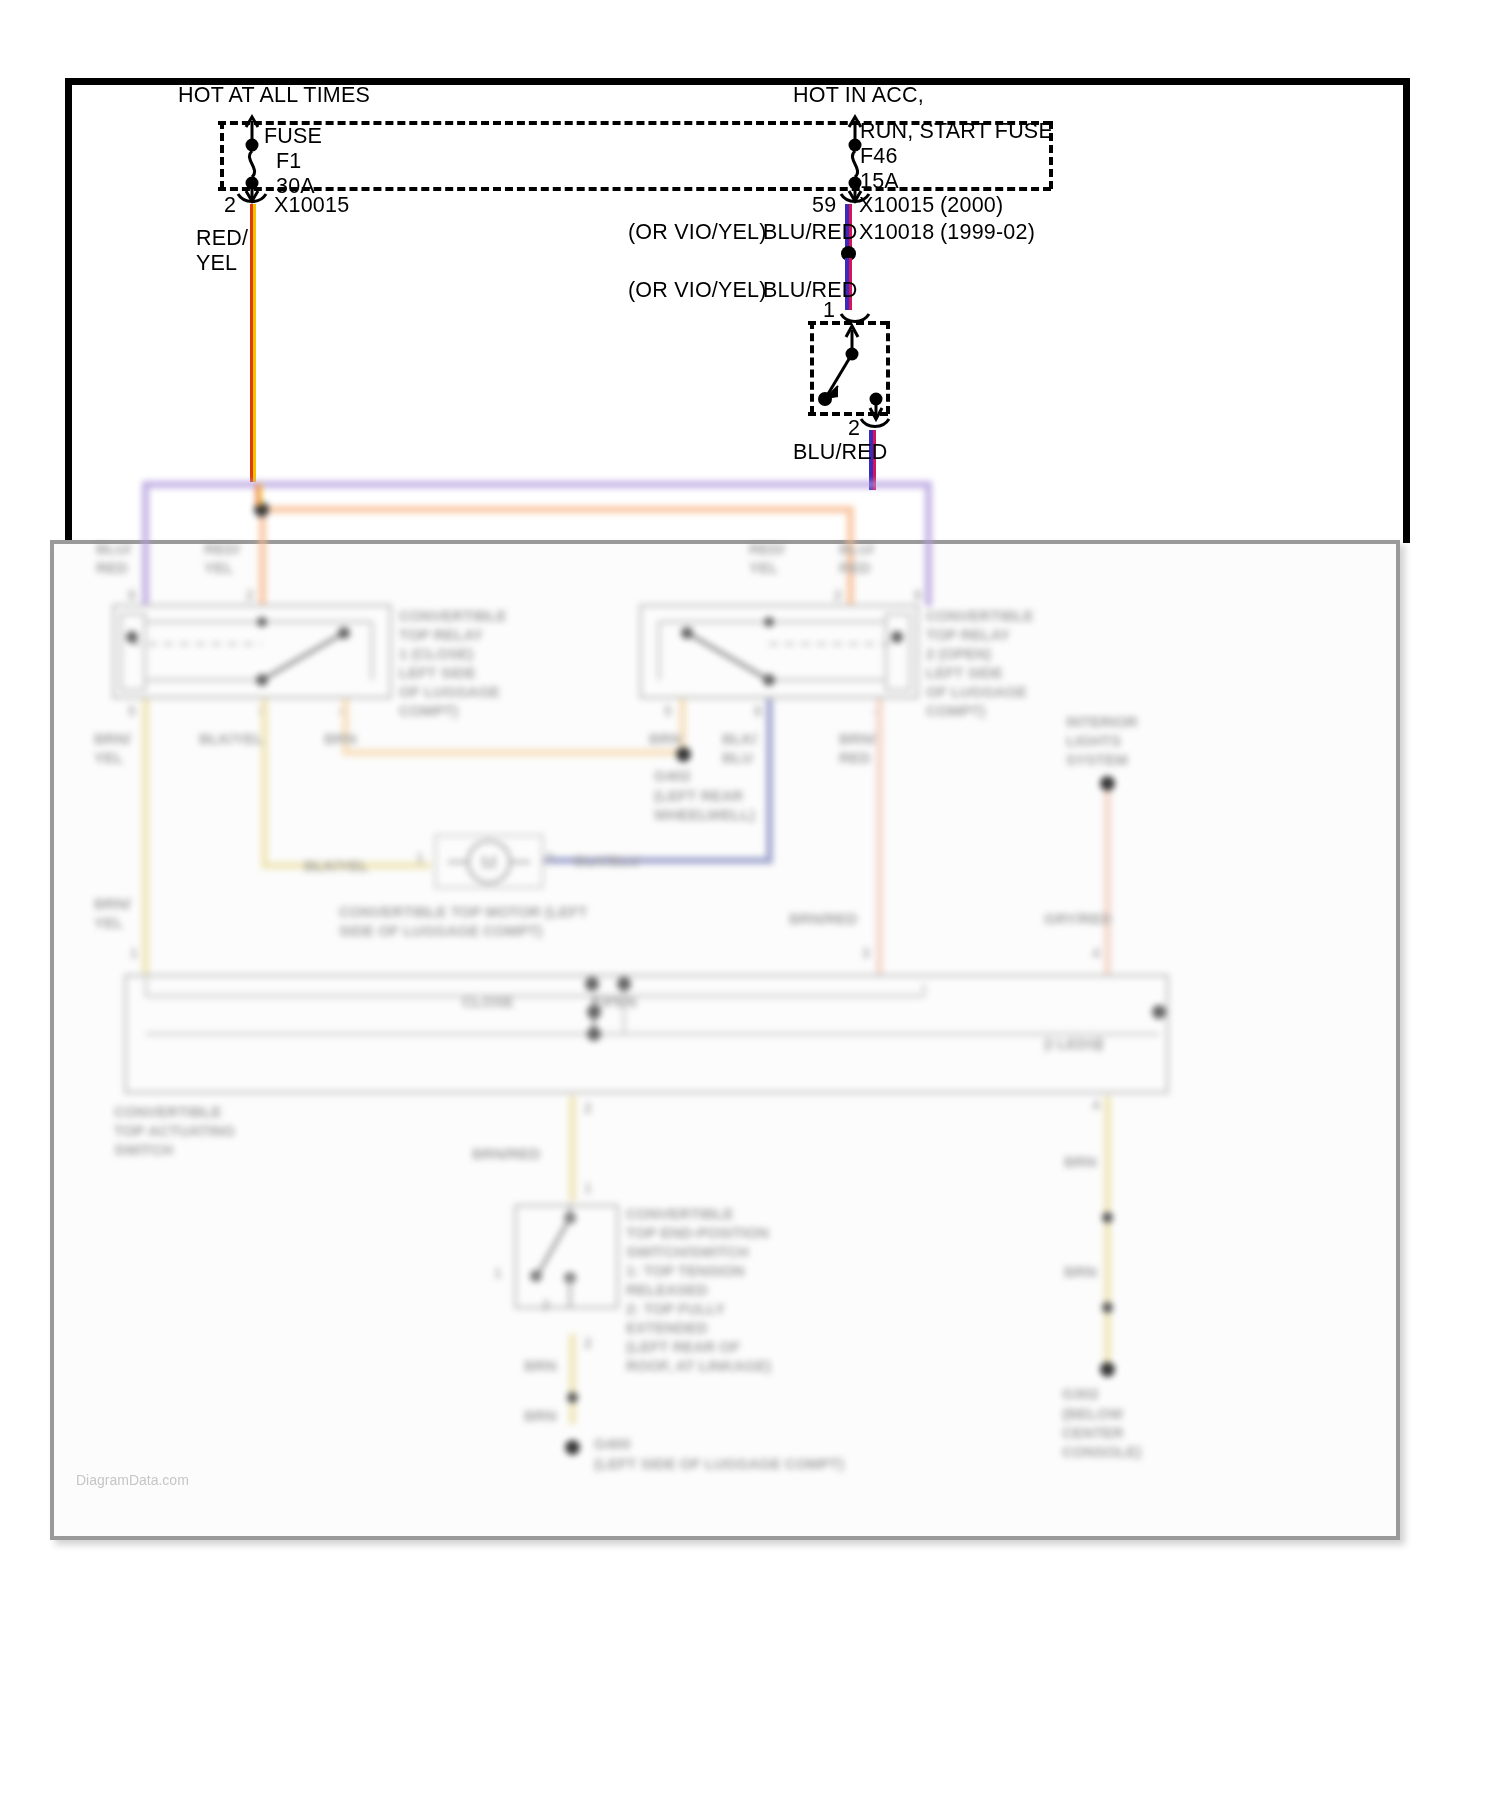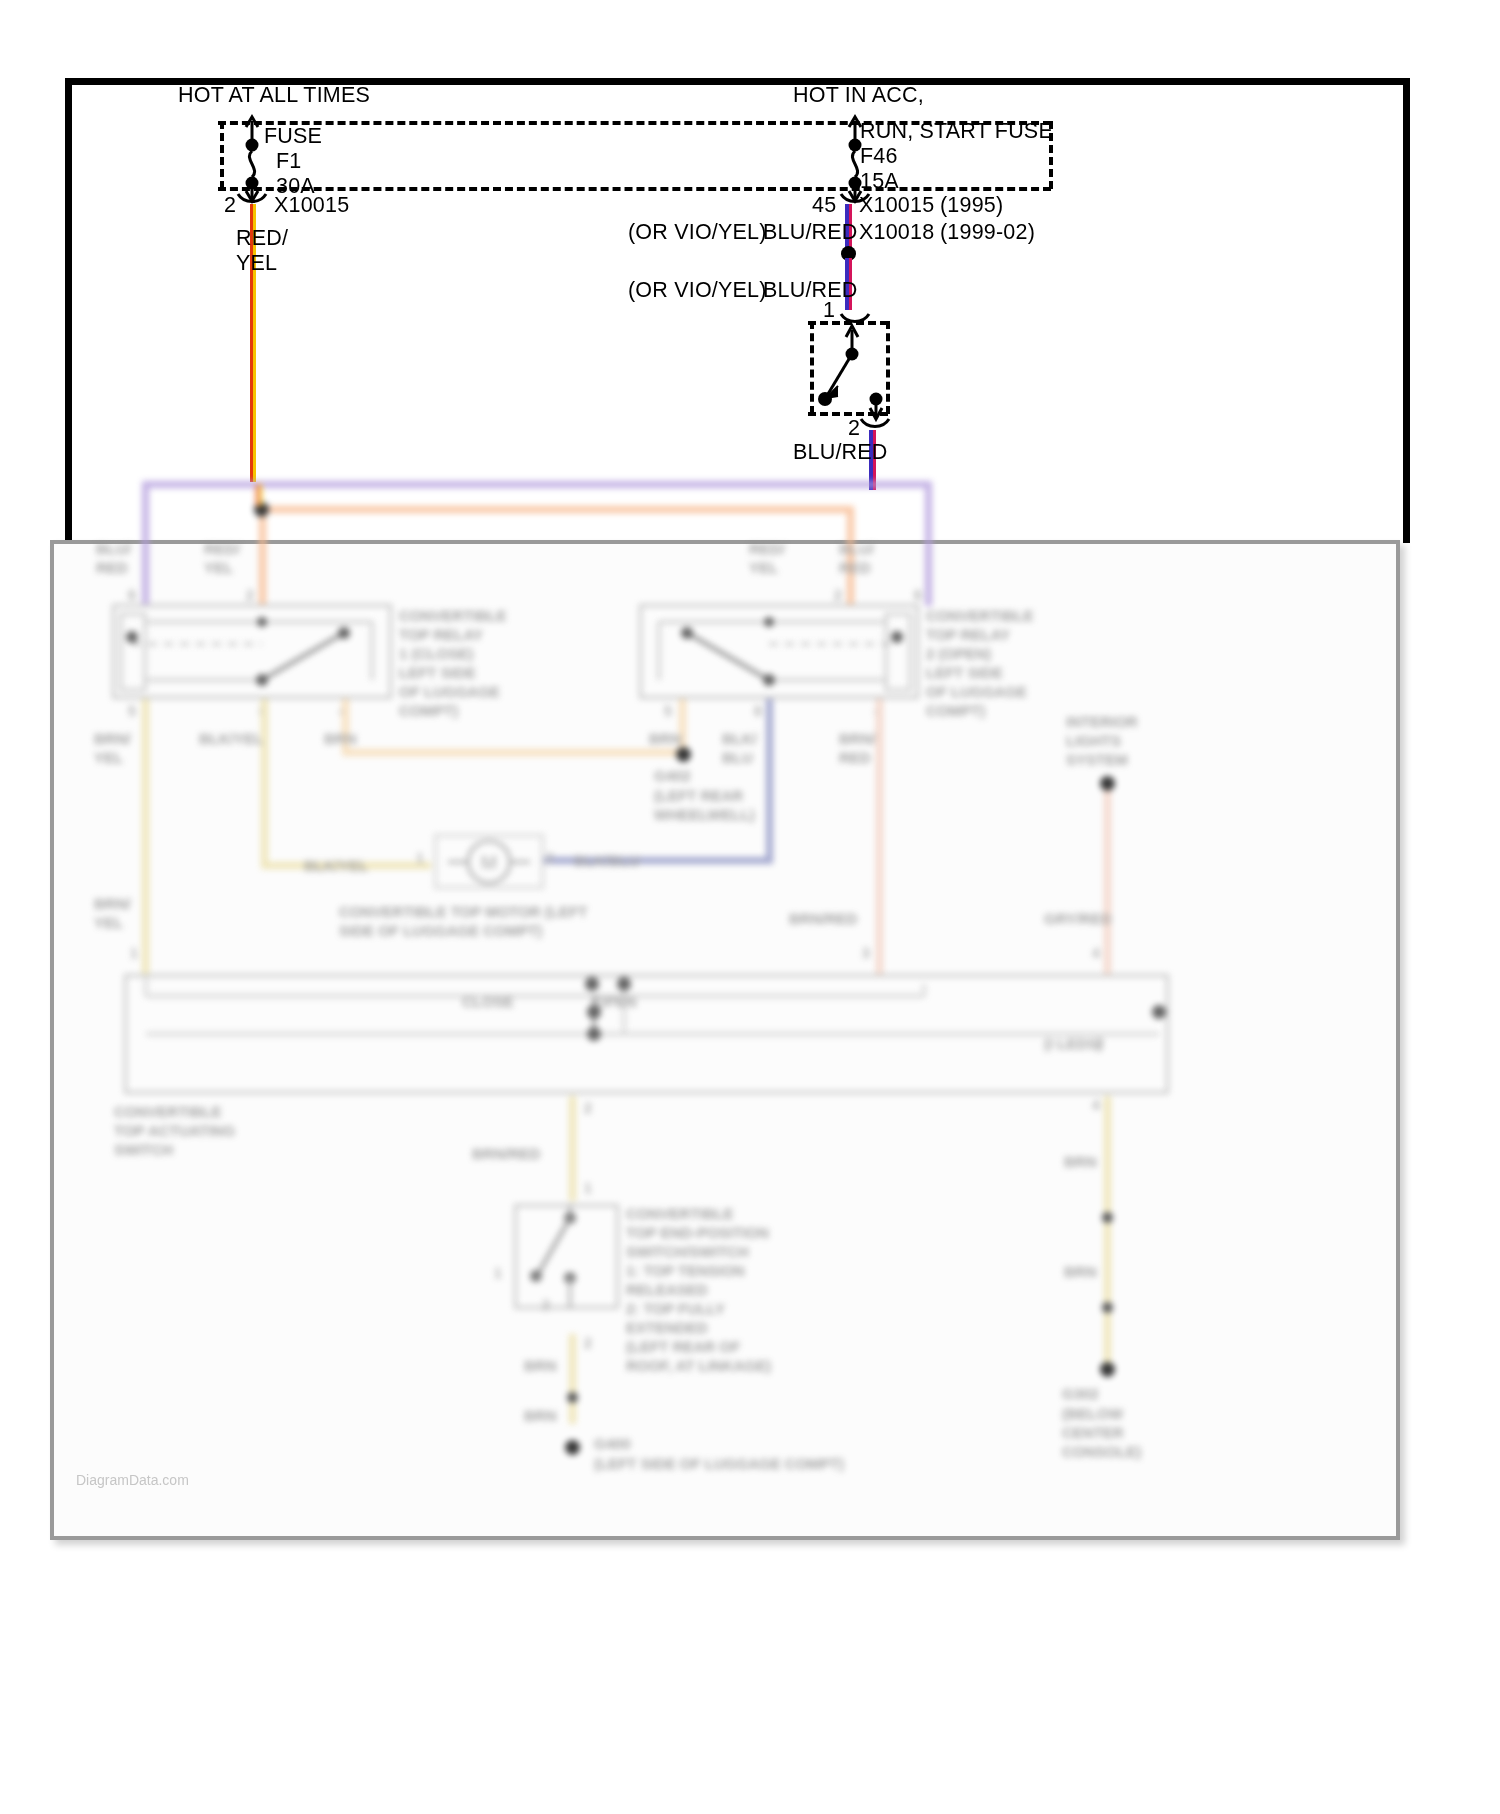--- a/index.html
+++ b/index.html
@@ -76,42 +76,42 @@
   <div class="t tb" style="left:276px;top:149px;">F1</div>
   <div class="t tb" style="left:276px;top:174px;">30A</div>
 
   <svg style="left:236px;top:190px;" width="34" height="18">
     <path d="M2 4 C8 14, 24 14, 30 4" fill="none" stroke="#000" stroke-width="3"></path>
   </svg>
   <div class="t tb" style="left:224px;top:193px;">2</div>
   <div class="t tb" style="left:274px;top:193px;">X10015</div>
 
   <div class="w v redyel" style="left:250px;top:204px;height:278px;width:6px;"></div>
-  <div class="t tb" style="left:196px;top:226px;margin-left:40px;">RED/
+  <div class="t tb" style="left:196px;top:226px;">RED/
 YEL</div>
 
   <svg style="left:835px;top:113px;" width="40" height="86">
     <line x1="20" y1="30" x2="20" y2="8" stroke="#000" stroke-width="3"></line>
     <path d="M14 14 L20 4 L26 14" fill="none" stroke="#000" stroke-width="3"></path>
     <circle cx="20" cy="32" r="6.5" fill="#000"></circle>
     <path d="M20 38 C11 46, 29 56, 20 64" fill="none" stroke="#000" stroke-width="3"></path>
     <circle cx="20" cy="70" r="6.5" fill="#000"></circle>
     <line x1="20" y1="70" x2="20" y2="86" stroke="#000" stroke-width="3"></line>
     <path d="M14 78 L20 88 L26 78" fill="none" stroke="#000" stroke-width="3"></path>
   </svg>
   <div class="t tb" style="left:860px;top:119px;">RUN, START FUSE</div>
   <div class="t tb" style="left:860px;top:144px;">F46</div>
   <div class="t tb" style="left:860px;top:169px;">15A</div>
 
   <svg style="left:839px;top:190px;" width="34" height="18">
     <path d="M2 4 C8 14, 24 14, 30 4" fill="none" stroke="#000" stroke-width="3"></path>
   </svg>
-  <div class="t tb" style="left:812px;top:193px;">45</div>
+  <div class="t tb" style="left:812px;top:193px;">59</div>
   <div class="t tb" style="left:859px;top:193px;">X10015</div>
-  <div class="t tb" style="left:940px;top:193px;">(1995)</div>
+  <div class="t tb" style="left:940px;top:193px;">(2000)</div>
   <div class="t tb" style="left:859px;top:220px;">X10018</div>
   <div class="t tb" style="left:940px;top:220px;">(1999-02)</div>
 
   <div class="w v blured" style="left:845px;top:204px;height:48px;width:7px;"></div>
   <div class="dot" style="left:841px;top:246px;"></div>
   <div class="w v blured" style="left:845px;top:258px;height:52px;width:7px;"></div>
 
   <div class="t tb" style="left:628px;top:220px;">(OR VIO/YEL)</div>
   <div class="t tb" style="left:763px;top:220px;">BLU/RED</div>
   <div class="t tb" style="left:628px;top:278px;">(OR VIO/YEL)</div>

